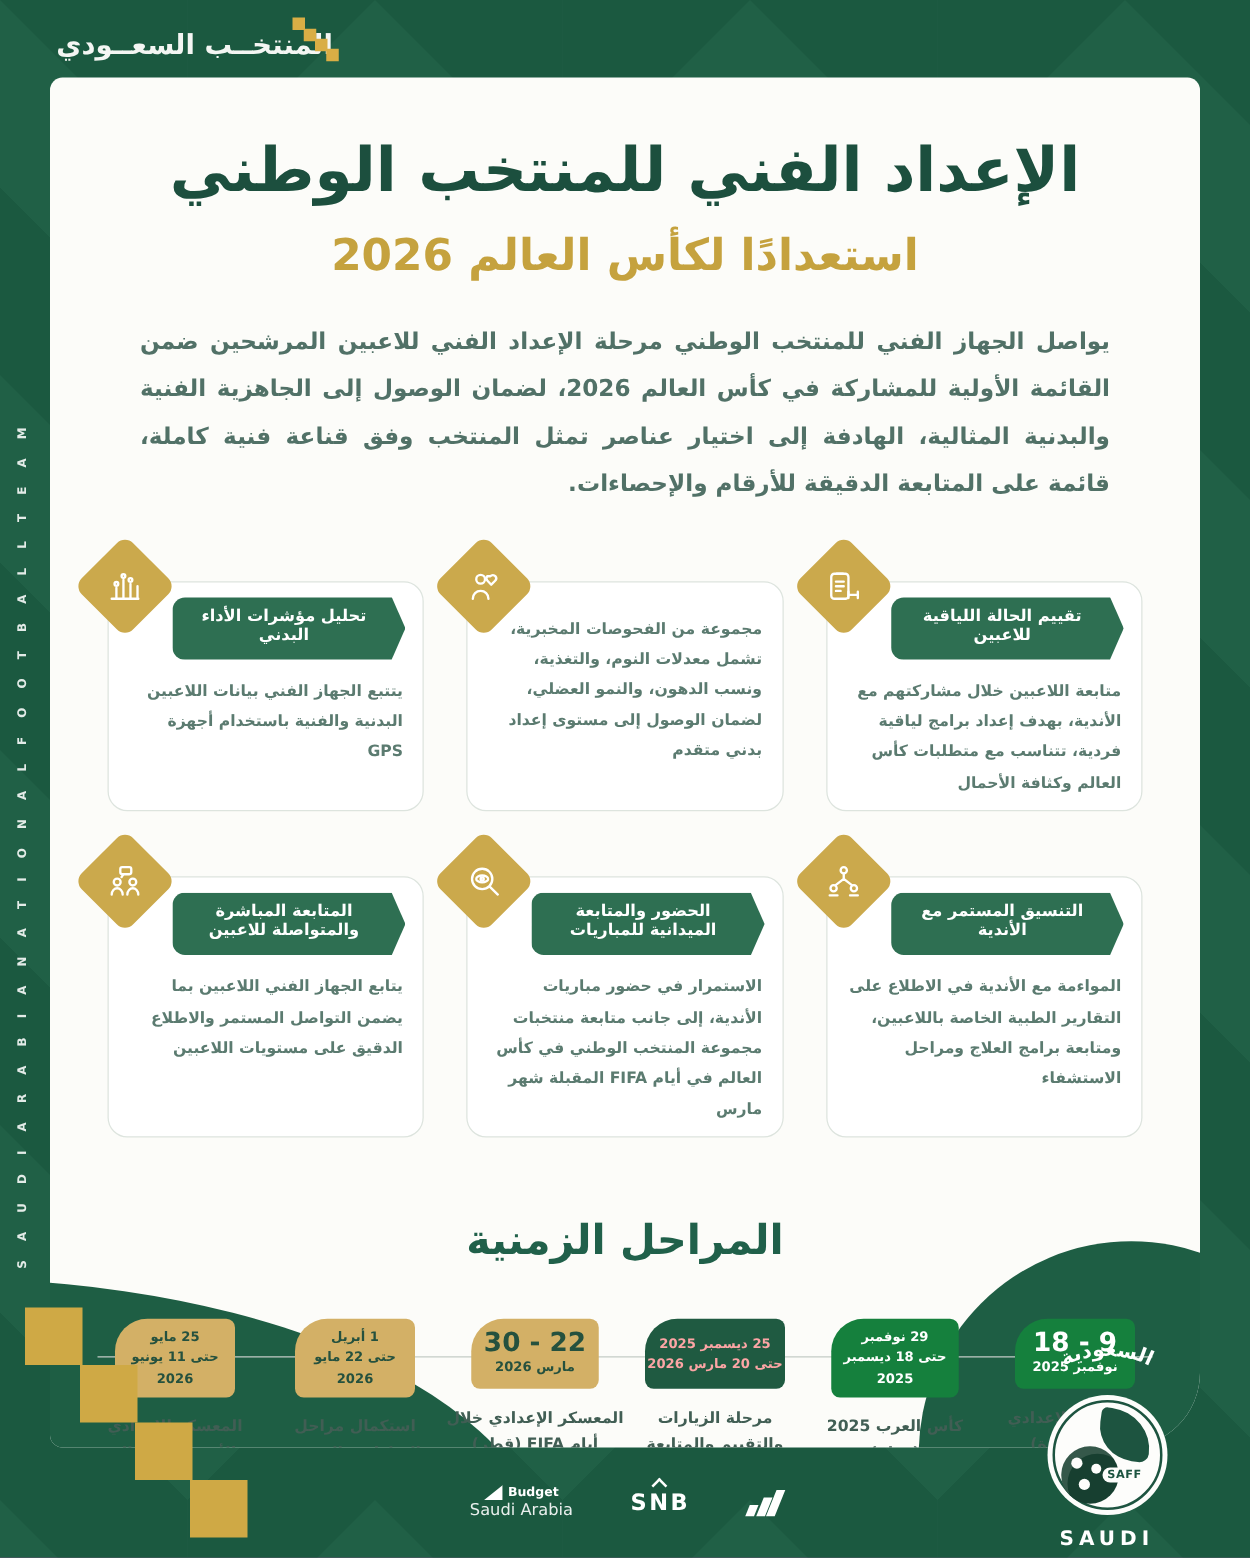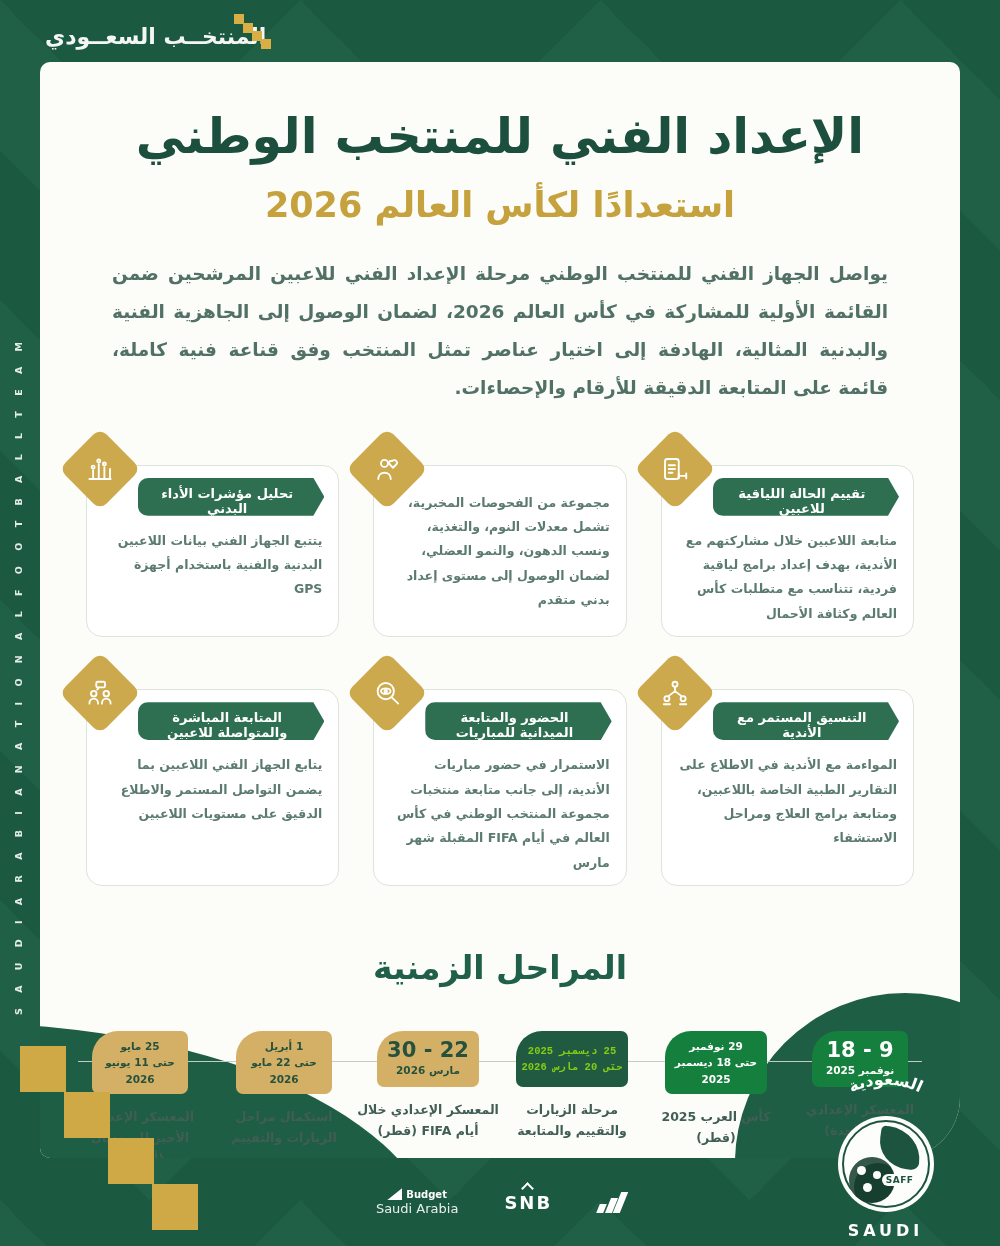--- a/index.html
+++ b/index.html
@@ -56,39 +56,39 @@
   .feature{ position:relative; border:1.5px solid #dde4de; border-radius:16px;
     background:#fff; min-height:128px; padding:12px 12px 10px; }
   .diamond{ position:absolute; top:-26px; left:-16px; width:58px; height:58px;
     background:#cba94c; border-radius:9px; transform:rotate(45deg);
     display:flex; align-items:center; justify-content:center; }
   .diamond svg{ transform:rotate(-45deg); width:30px; height:30px; stroke:#fff;
     stroke-width:1.5; fill:none; stroke-linecap:round; stroke-linejoin:round; }
   .f-head{ background:#2e6f52; color:#fff; font-size:13px; font-weight:bold;
     direction:rtl; text-align:center; width:fit-content; max-width:82%;
     margin-left:auto; margin-right:2px;
-    padding:8px 22px 0 14px; border-radius:10px;
+    padding:8px 22px 12px 14px; border-radius:10px;
     clip-path:polygon(0 0, calc(100% - 11px) 0, 100% 50%, calc(100% - 11px) 100%, 0 100%);
   }
   .f-body{ direction:rtl; text-align:right; color:#5b7b70; font-size:12.5px;
     font-weight:bold; line-height:1.95; margin-top:13px; padding:0 4px; }
 
   
   .tl-title{ margin-top:62px; text-align:center; direction:rtl;
     color:#20604a; font-size:33px; font-weight:bold; }
   .timeline{ position:relative; direction:rtl; display:flex; justify-content:space-between;
     margin:44px 28px 0; }
   .tl-rule{ position:absolute; top:30px; left:10px; right:10px; height:0;
     border-top:1.5px solid #c3ccc6; }
   .tl-item{ position:relative; width:148px; display:flex; flex-direction:column; align-items:center; }
   .tl-badge{ position:relative; z-index:2; min-width:96px; max-width:112px; min-height:56px;
     border-radius:26px 7px 7px 7px; display:flex; flex-direction:column;
     align-items:center; justify-content:center; padding:7px 10px; direction:rtl; }
   .tl-badge.gray{ background:#15803d; color:#fff; }
-  .tl-badge.green{ background:#1f5a41; color:#84cc16;font-family:Liberation Mono, monospace; }
+  .tl-badge.green{ background:#1f5a41; color:#fca5a5; }
   .tl-badge.gold{ background:#d3b066; color:#25513e; }
   .tl-line{ font-size:10.5px; font-weight:bold; line-height:1.55; white-space:nowrap; }
   .tl-line.big{ font-size:21px; line-height:1.1; }
   .tl-label{ margin-top:12px; direction:rtl; text-align:center; color:#415e54;
     font-size:12.5px; font-weight:bold; line-height:1.7; }
 
   
   .saff{ position:absolute; left:813px; top:1072px; width:145px; text-align:center; z-index:6; }
   .saff svg text{ fill:#fff; font-size:16px; font-weight:bold; }
   .saff-circle{ position:relative; width:96px; height:96px; margin:-4px auto 0;

